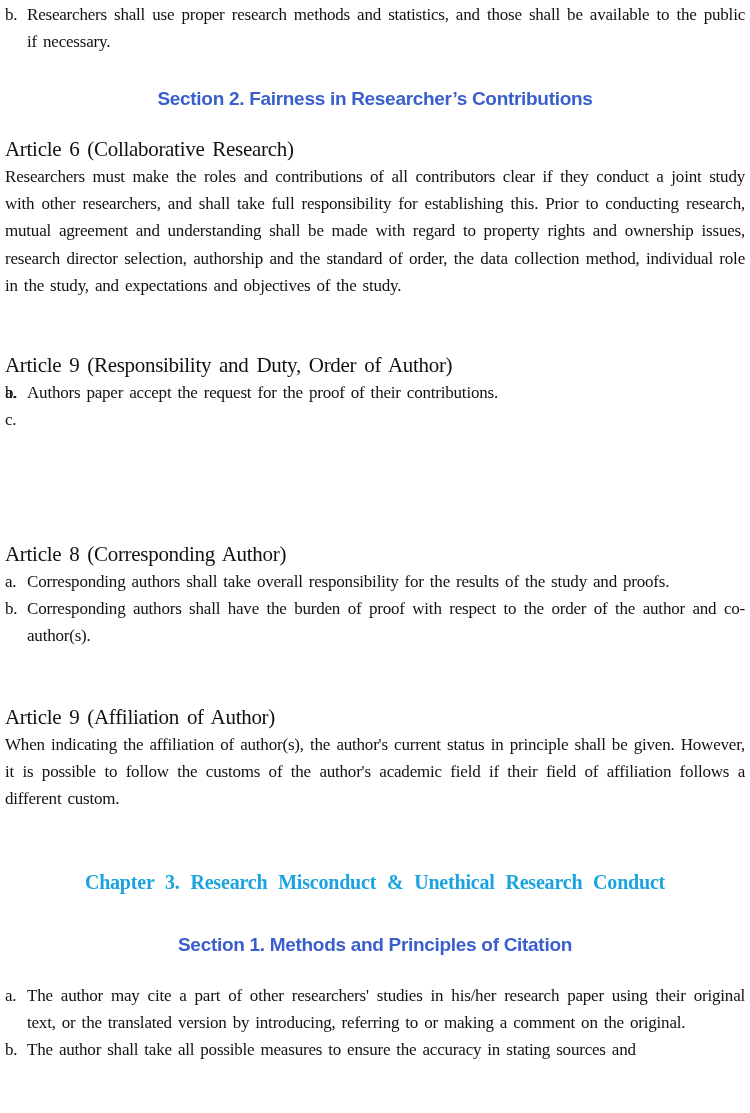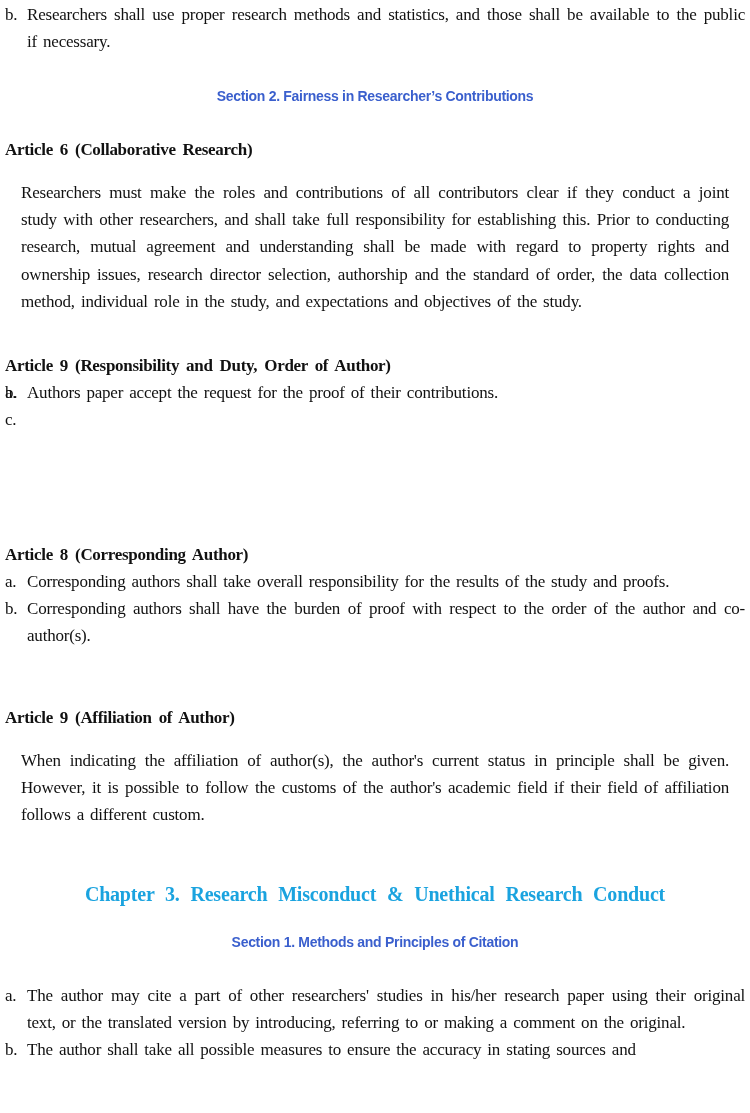--- a/index.html
+++ b/index.html
@@ -20,62 +20,62 @@
       left: 5px;
       top: 0;
       width: 740px;
     }
     .para {
       font-size: 17px;
       line-height: 27.2px;
       text-align: justify;
       word-spacing: 2px;
       letter-spacing: -0.2px;
-      margin: 16px;
+      margin: 0;
     }
     .item {
       position: relative;
       padding-left: 22px;
       font-size: 17px;
       line-height: 27.2px;
       text-align: justify;
       word-spacing: 2px;
       letter-spacing: -0.2px;
       margin: 0;
     }
     .item .marker {
       position: absolute;
       left: 0;
       top: 0;
     }
     .article-title {
-      font-weight: bold;
-      font-size: 17px;
+      font-weight: normal;
+      font-size: 21px;
       line-height: 27px;
       margin: 0;
       word-spacing: 3px;
       letter-spacing: -0.3px;
     }
     .section-heading {
       font-family: "Liberation Sans", "DejaVu Sans", sans-serif;
       color: #3a5fcd;
-      font-size: 14px;
+      font-size: 19px;
       text-align: center;
       letter-spacing: -0.3px;
       margin: 0;
     }
     .chapter-heading {
       font-family: "Liberation Serif", "DejaVu Serif", serif;
       color: #1aa3df;
       font-weight: bold;
       font-size: 20px;
       text-align: center;
       word-spacing: 6px;
       letter-spacing: -0.2px;
-      margin: 16px;
+      margin: 4px;
     }
     .blk { position: absolute; left: 0; width: 740px; }
   </style>
 </head>
 <body>
 
 <div class="page">
 
   <div class="blk" style="top:1px;">
     <p class="item">

